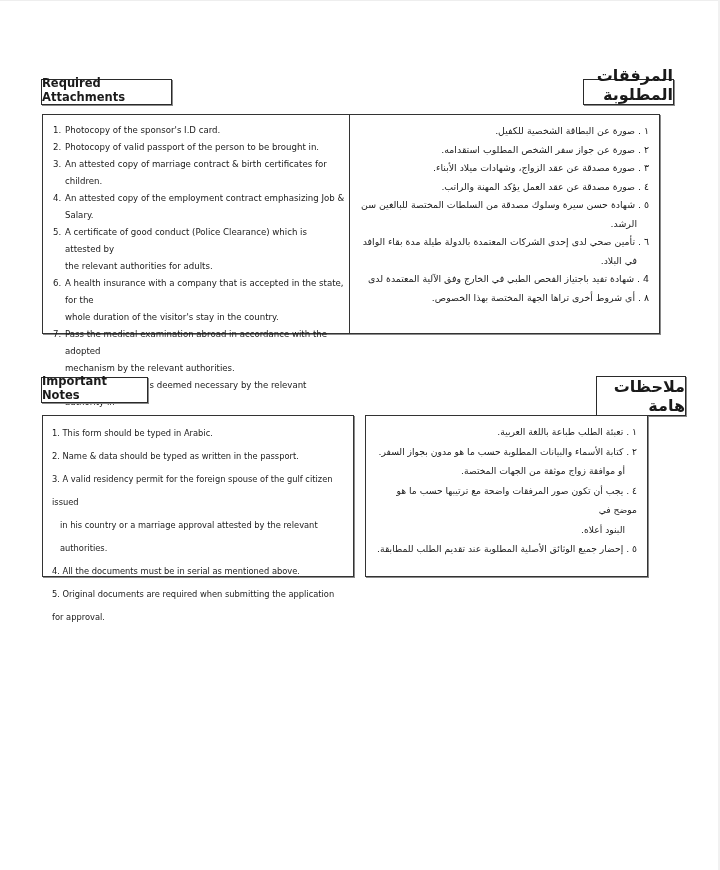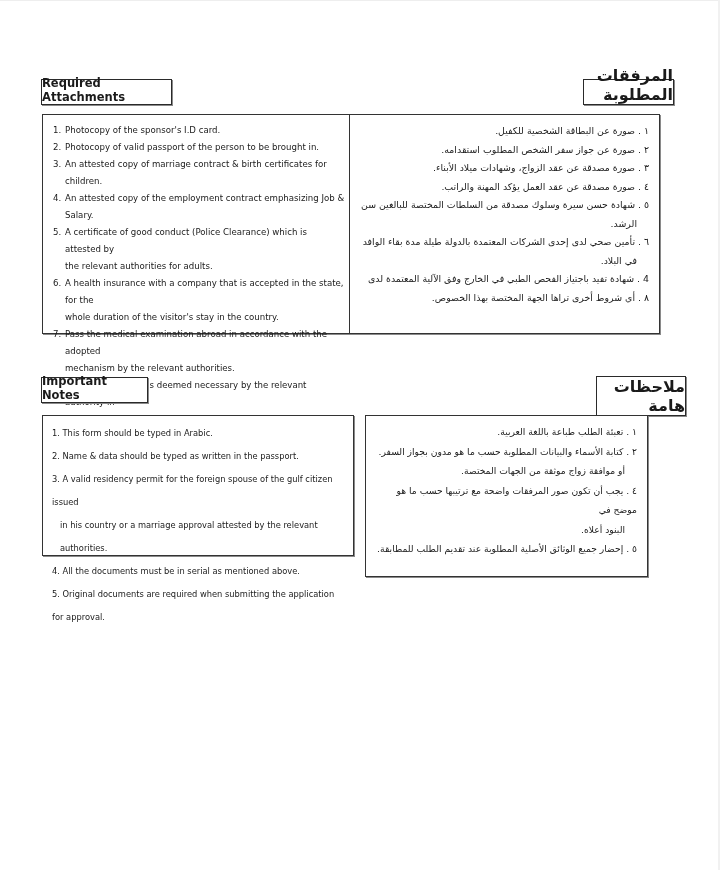--- a/index.html
+++ b/index.html
@@ -67,21 +67,21 @@
   </ul>
 </div>
 
 <div class="title-box" style="left:41px; top:377px; width:107px; height:26px;">
   <span>Important Notes</span>
 </div>
 <div class="title-box ar" style="left:568px; top:376px; width:90px; height:40px;margin-left:28px;">
   <span>ملاحظات هامة</span>
 </div>
 
-<div class="content-box" style="left:42px; top:415px; width:312px; height:141px;">
+<div class="content-box" style="left:42px; top:415px; width:312px; height:162px;">
   <ul class="en-notes">
     <li><span>1. This form should be typed in Arabic.</span></li>
     <li><span>2. Name &amp; data should be typed as written in the passport.</span></li>
     <li><span>3. A valid residency permit for the foreign spouse of the gulf citizen issued</span><span class="cont">in his country or a marriage approval attested by the relevant authorities.</span></li>
     <li><span>4. All the documents must be in serial as mentioned above.</span></li>
     <li><span>5. Original documents are required when submitting the application for approval.</span></li>
   </ul>
 </div>
 
 <div class="content-box" style="left:365px; top:415px; width:283px; height:162px;">

